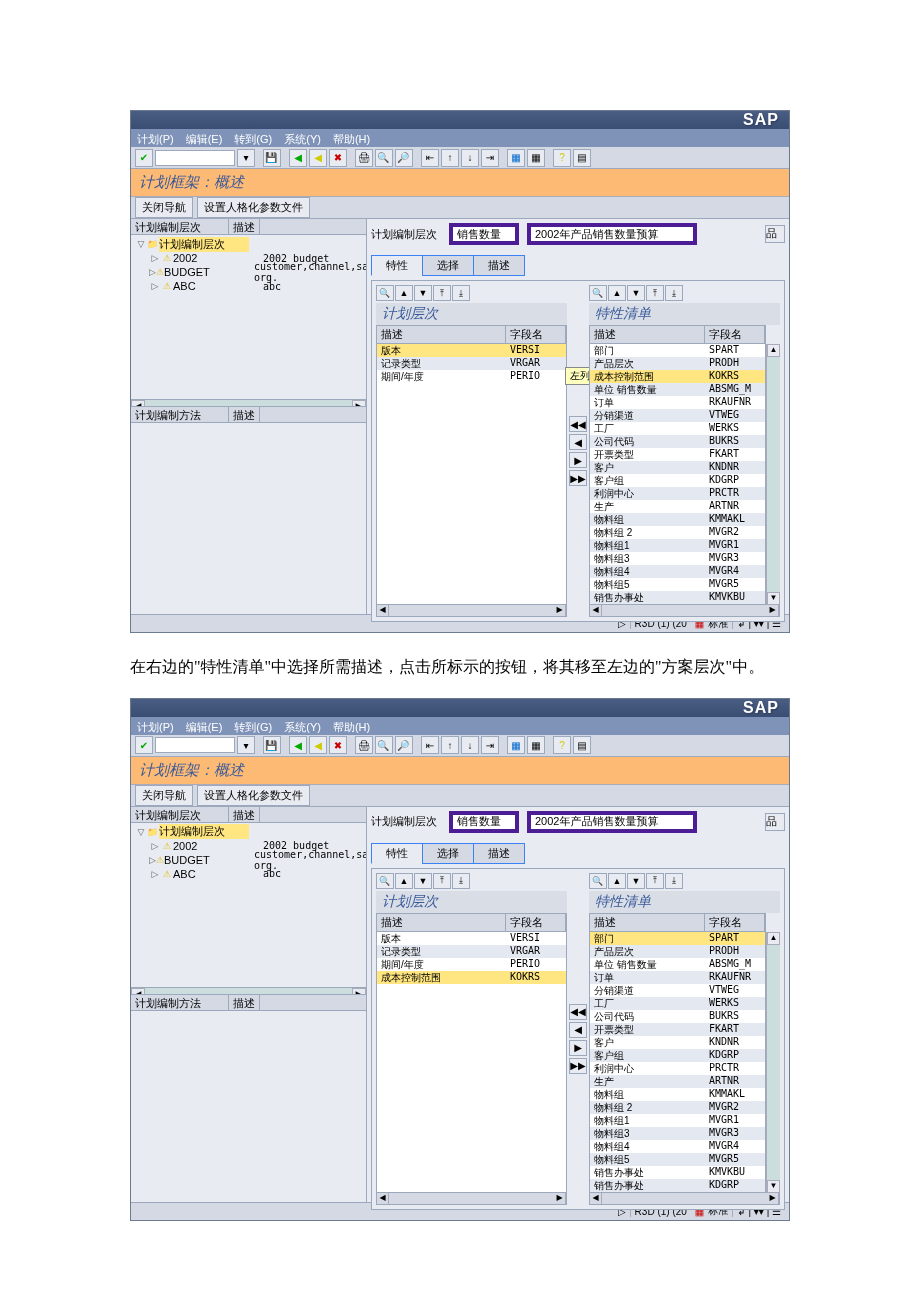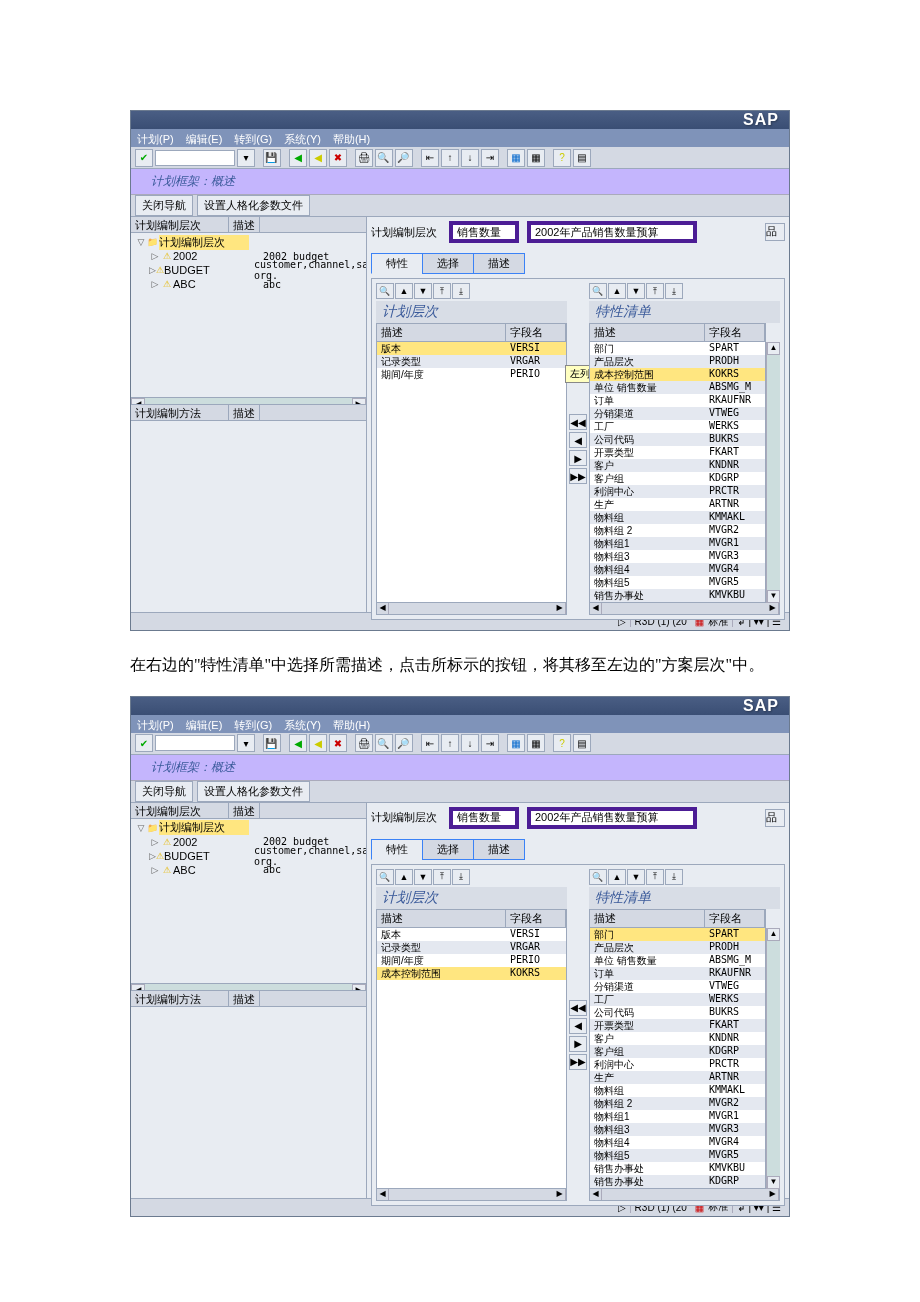--- a/index.html
+++ b/index.html
@@ -8,21 +8,21 @@
 .sap-win{border:1px solid #6b7a8f;background:#d4d9e3;margin-bottom:20px}
 .titlebar{background:linear-gradient(#4a5e84,#3a4e74);color:#fff;height:18px;display:flex;justify-content:flex-end;align-items:center;padding:0 2px}
 .sap-logo{font-weight:bold;font-size:16px;color:#fff;letter-spacing:1px;padding-right:8px;text-shadow:1px 1px 2px rgba(0,0,0,.3)}
 .menubar{background:#7f93b9;color:#fff;height:18px;display:flex;align-items:flex-end;padding:0 6px;font-size:11px}
 .menubar span{margin-right:12px;cursor:pointer}
 .toolbar1{background:#d4d9e3;border-bottom:1px solid #9ca8bc;height:22px;display:flex;align-items:center;padding:0 4px;gap:2px}
 .tb-btn{width:18px;height:18px;border:1px solid #9ca8bc;background:#e8ecf2;display:inline-flex;align-items:center;justify-content:center;font-size:10px}
 .tb-input{width:80px;height:16px;border:1px solid #9ca8bc;background:#fff}
 .tb-sep{width:4px}
 .ck{color:#0a0}.ye{color:#cc0}.red{color:#c00}.blu{color:#06c}
-.page-title{background:#c4b5fd;color:#3a5a9a;font-size:12px;font-style:italic;padding:4px 20px;border-bottom:1px solid #aab}
+.page-title{background:#fdba74;color:#3a5a9a;font-size:15px;font-style:italic;padding:4px 8px;border-bottom:1px solid #aab}
 .toolbar2{background:#d4d9e3;border-bottom:1px solid #9ca8bc;height:22px;display:flex;align-items:center;padding:2px 4px;gap:4px}
 .tb2-btn{padding:2px 6px;border:1px solid #9ca8bc;background:#e8ecf2;font-size:11px;cursor:pointer}
 .content{display:flex;height:395px}
 .left-pane{width:236px;border-right:1px solid #9ca8bc;display:flex;flex-direction:column;background:#e8ecf2}
 .left-top{flex:0 0 188px;border-bottom:1px solid #9ca8bc;overflow:hidden}
 .left-bot{flex:1;overflow:hidden}
 .col-hdr{background:#d4d9e3;border-bottom:1px solid #9ca8bc;display:flex;height:16px;font-size:11px}
 .col-hdr>div{padding:1px 4px;border-right:1px solid #9ca8bc}
 .tree{padding:2px;font-size:11px}
 .tree-row{display:flex;align-items:center;height:14px;padding-left:2px}

